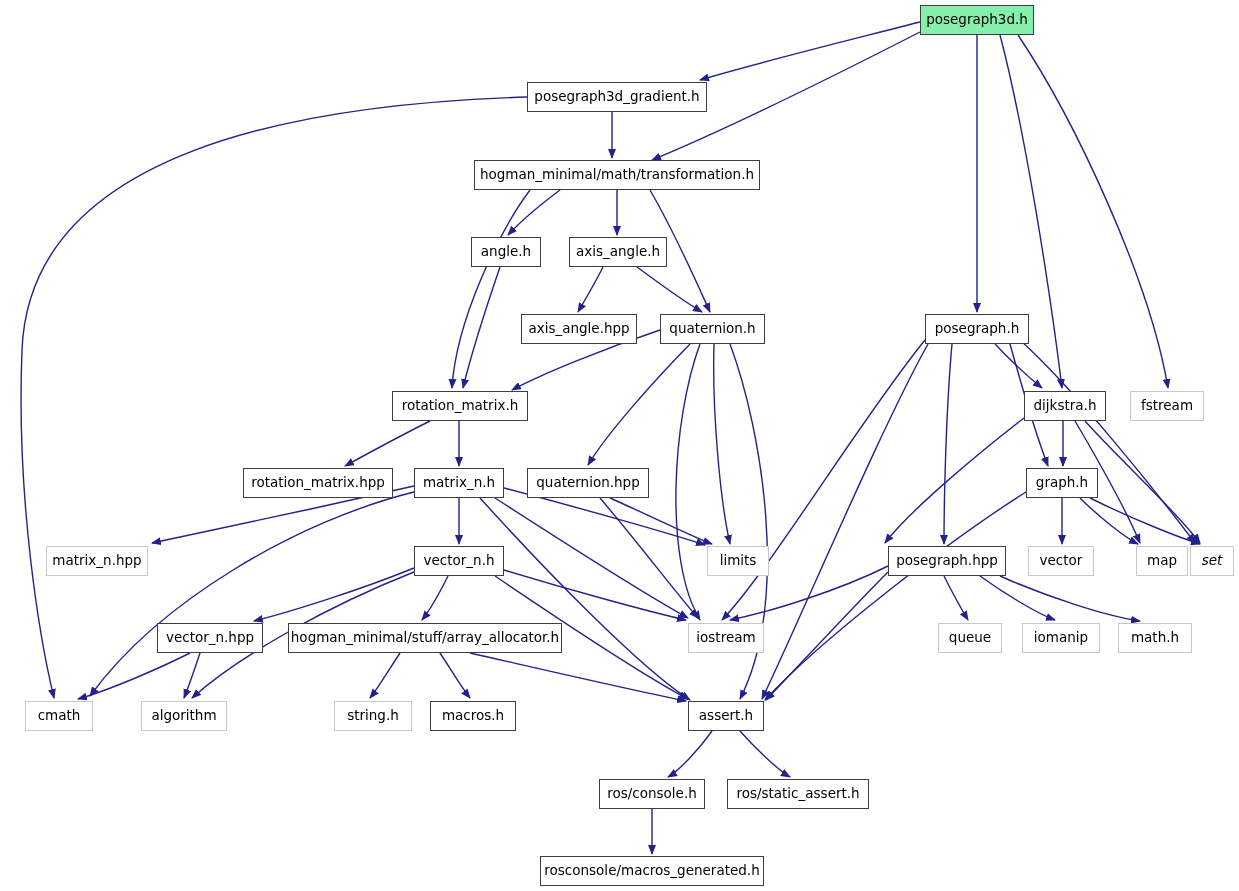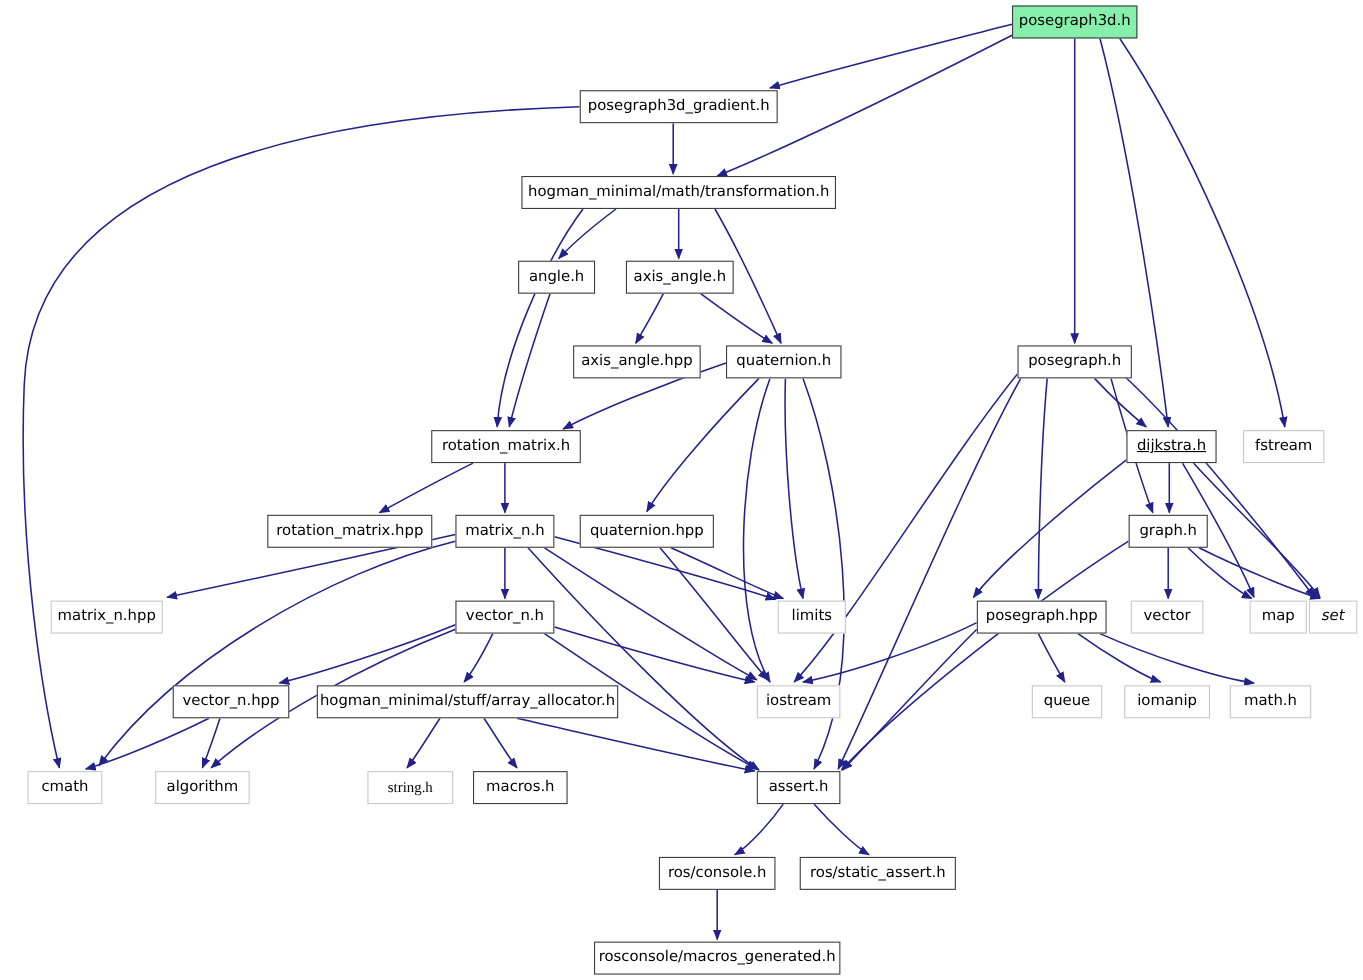--- a/index.html
+++ b/index.html
@@ -129,21 +129,21 @@
       </div>
       <div class="node" style="left: 660px; top: 314px; width: 105px; height: 30px;">
         <span class="lbl">quaternion.h</span>
       </div>
       <div class="node" style="left: 925px; top: 314px; width: 104px; height: 30px;">
         <span class="lbl">posegraph.h</span>
       </div>
       <div class="node" style="left: 392px; top: 391px; width: 136px; height: 30px;">
         <span class="lbl">rotation_matrix.h</span>
       </div>
-      <div class="node" style="left: 1024px; top: 391px; width: 82px; height: 30px; text-decoration: underline;">
+      <div class="node" style="left: 1024px; top: 391px; width: 82px; height: 30px;">
         <span class="lbl">dijkstra.h</span>
       </div>
       <div class="node sys" style="left: 1130px; top: 391px; width: 74px; height: 30px;">
         <span class="lbl">fstream</span>
       </div>
       <div class="node" style="left: 243px; top: 468px; width: 150px; height: 30px;">
         <span class="lbl">rotation_matrix.hpp</span>
       </div>
       <div class="node" style="left: 414px; top: 468px; width: 90px; height: 30px;">
         <span class="lbl">matrix_n.h</span>
@@ -192,21 +192,21 @@
       </div>
       <div class="node sys" style="left: 1118px; top: 623px; width: 74px; height: 30px;">
         <span class="lbl">math.h</span>
       </div>
       <div class="node sys" style="left: 25px; top: 701px; width: 68px; height: 30px;">
         <span class="lbl">cmath</span>
       </div>
       <div class="node sys" style="left: 141px; top: 701px; width: 86px; height: 30px;">
         <span class="lbl">algorithm</span>
       </div>
-      <div class="node sys" style="left: 334px; top: 701px; width: 78px; height: 30px; font-family: Liberation Serif, serif;">
+      <div class="node sys" style="left: 334px; top: 701px; width: 78px; height: 30px;">
         <span class="lbl">string.h</span>
       </div>
       <div class="node" style="left: 430px; top: 701px; width: 86px; height: 30px;">
         <span class="lbl">macros.h</span>
       </div>
       <div class="node" style="left: 688px; top: 701px; width: 76px; height: 30px;">
         <span class="lbl">assert.h</span>
       </div>
       <div class="node" style="left: 599px; top: 779px; width: 106px; height: 30px;">
         <span class="lbl">ros/console.h</span>

